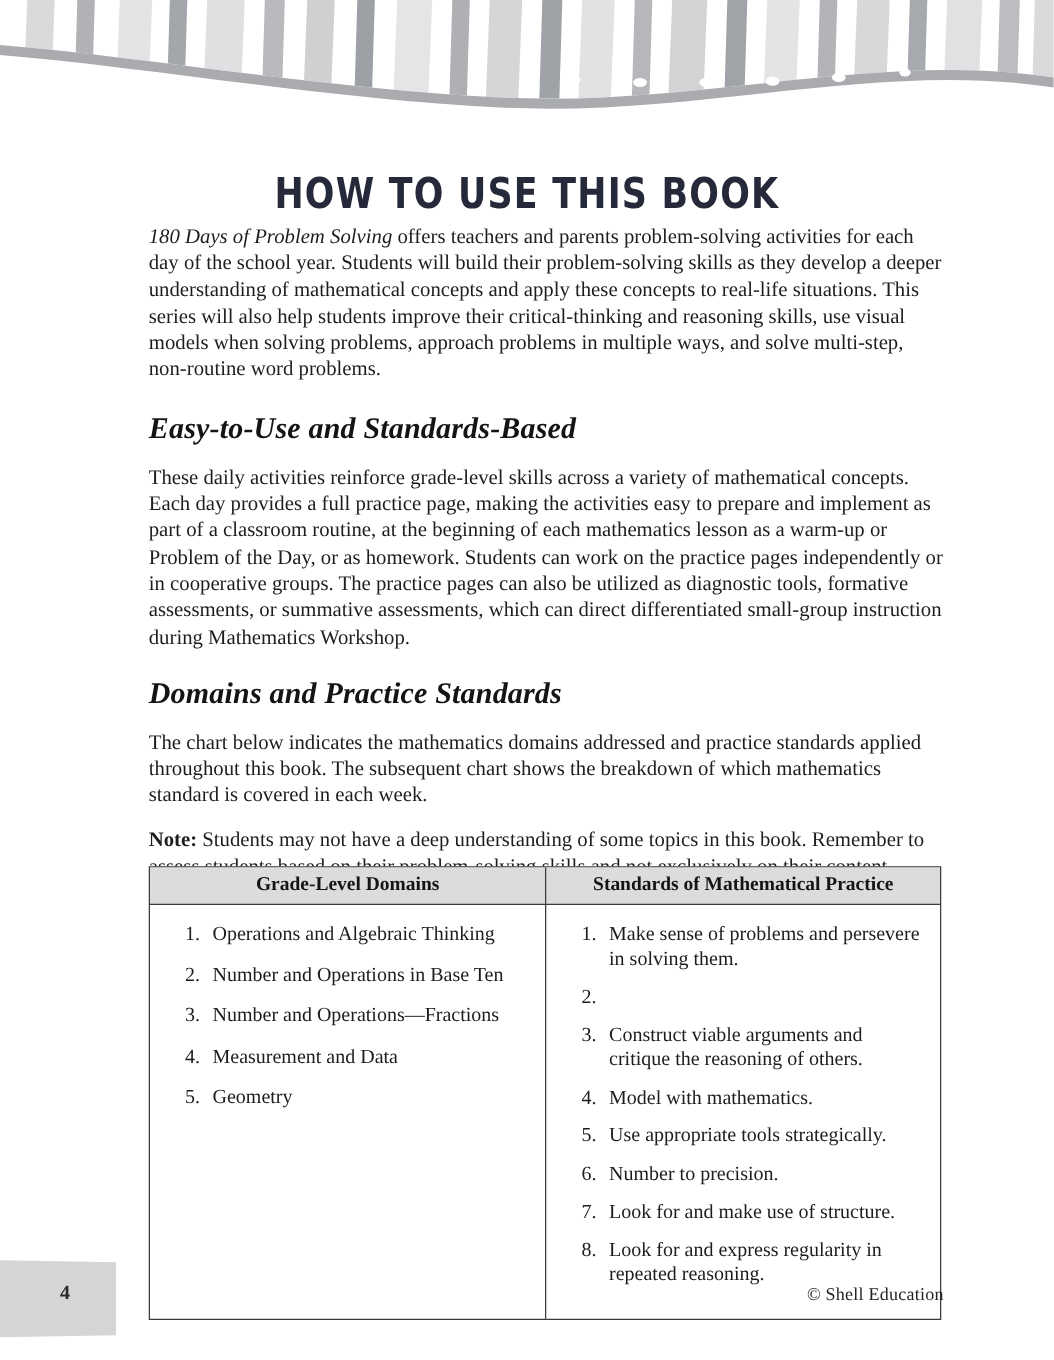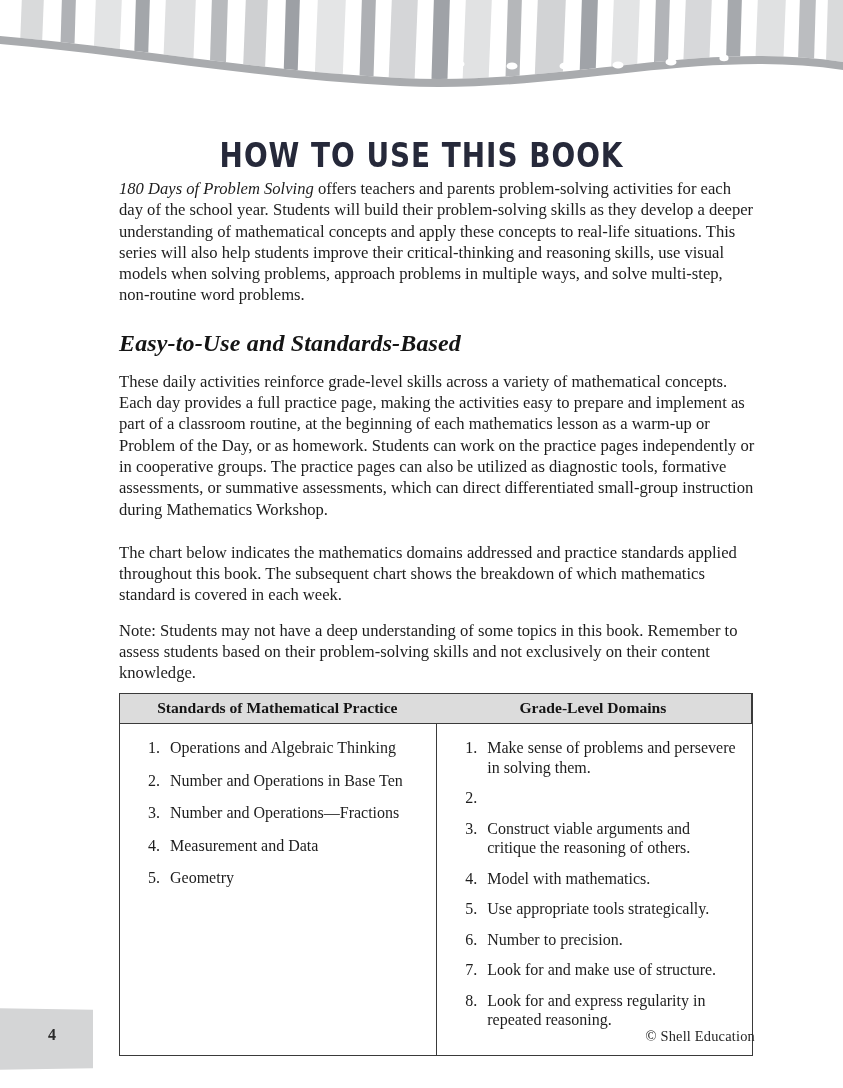--- a/index.html
+++ b/index.html
@@ -68,21 +68,21 @@
     font-size: 24px;
     font-weight: bold;
     letter-spacing: 0.15px;
     color: #141414;
     font-style: italic;
   }
   .section { margin-top: 24px; }
   .section.tight { margin-top: 22px; }
 
   em.book-title { font-style: italic; }
-  strong.note-label { font-weight: normal; }
+  strong.note-label { font-weight: bold; }
 
   
   .standards-table {
     position: absolute;
     top: 693px;
     left: 119px;
     width: 634px;
     border: 1.2px solid #3a3a3a;
     box-sizing: border-box;
     background: #fff;
@@ -229,30 +229,31 @@
   <div class="para-block">
     <p class="body-text"><em class="book-title">180 Days of Problem Solving</em><span> offers teachers and parents problem-solving activities for each day of the school year. Students will build their problem-solving skills as they develop a deeper understanding of mathematical concepts and apply these concepts to real-life situations. This series will also help students improve their critical-thinking and reasoning skills, use visual models when solving problems, approach problems in multiple ways, and solve multi-step, non-routine word problems.</span></p>
   </div>
 
   <div class="section">
     <h2 class="section-heading">Easy-to-Use and Standards-Based</h2>
     <p class="body-text">These daily activities reinforce grade-level skills across a variety of mathematical concepts. Each day provides a full practice page, making the activities easy to prepare and implement as part of a classroom routine, at the beginning of each mathematics lesson as a warm-up or Problem of the Day, or as homework. Students can work on the practice pages independently or in cooperative groups. The practice pages can also be utilized as diagnostic tools, formative assessments, or summative assessments, which can direct differentiated small-group instruction during Mathematics Workshop.</p>
   </div>
 
   <div class="section tight">
+    <h2 class="section-heading">Domains and Practice Standards</h2>
     <p class="body-text">The chart below indicates the mathematics domains addressed and practice standards applied throughout this book. The subsequent chart shows the breakdown of which mathematics standard is covered in each week.</p>
     <p class="body-text"><strong class="note-label">Note:</strong><span> Students may not have a deep understanding of some topics in this book. Remember to assess students based on their problem-solving skills and not exclusively on their content knowledge.</span></p>
   </div>
 
 </div>
 
 <div class="standards-table">
   <div class="table-head">
+    <div class="th th-left">Grade-Level Domains</div>
     <div class="th th-right">Standards of Mathematical Practice</div>
-    <div class="th th-left">Grade-Level Domains</div>
   </div>
   <div class="table-body">
     <div class="col col-left">
       <ol class="num-list" id="domains-list">
           <li>
             <span class="li-num">1.</span>
             <span class="li-text">Operations and Algebraic Thinking</span>
           </li>
           <li>
             <span class="li-num">2.</span>

